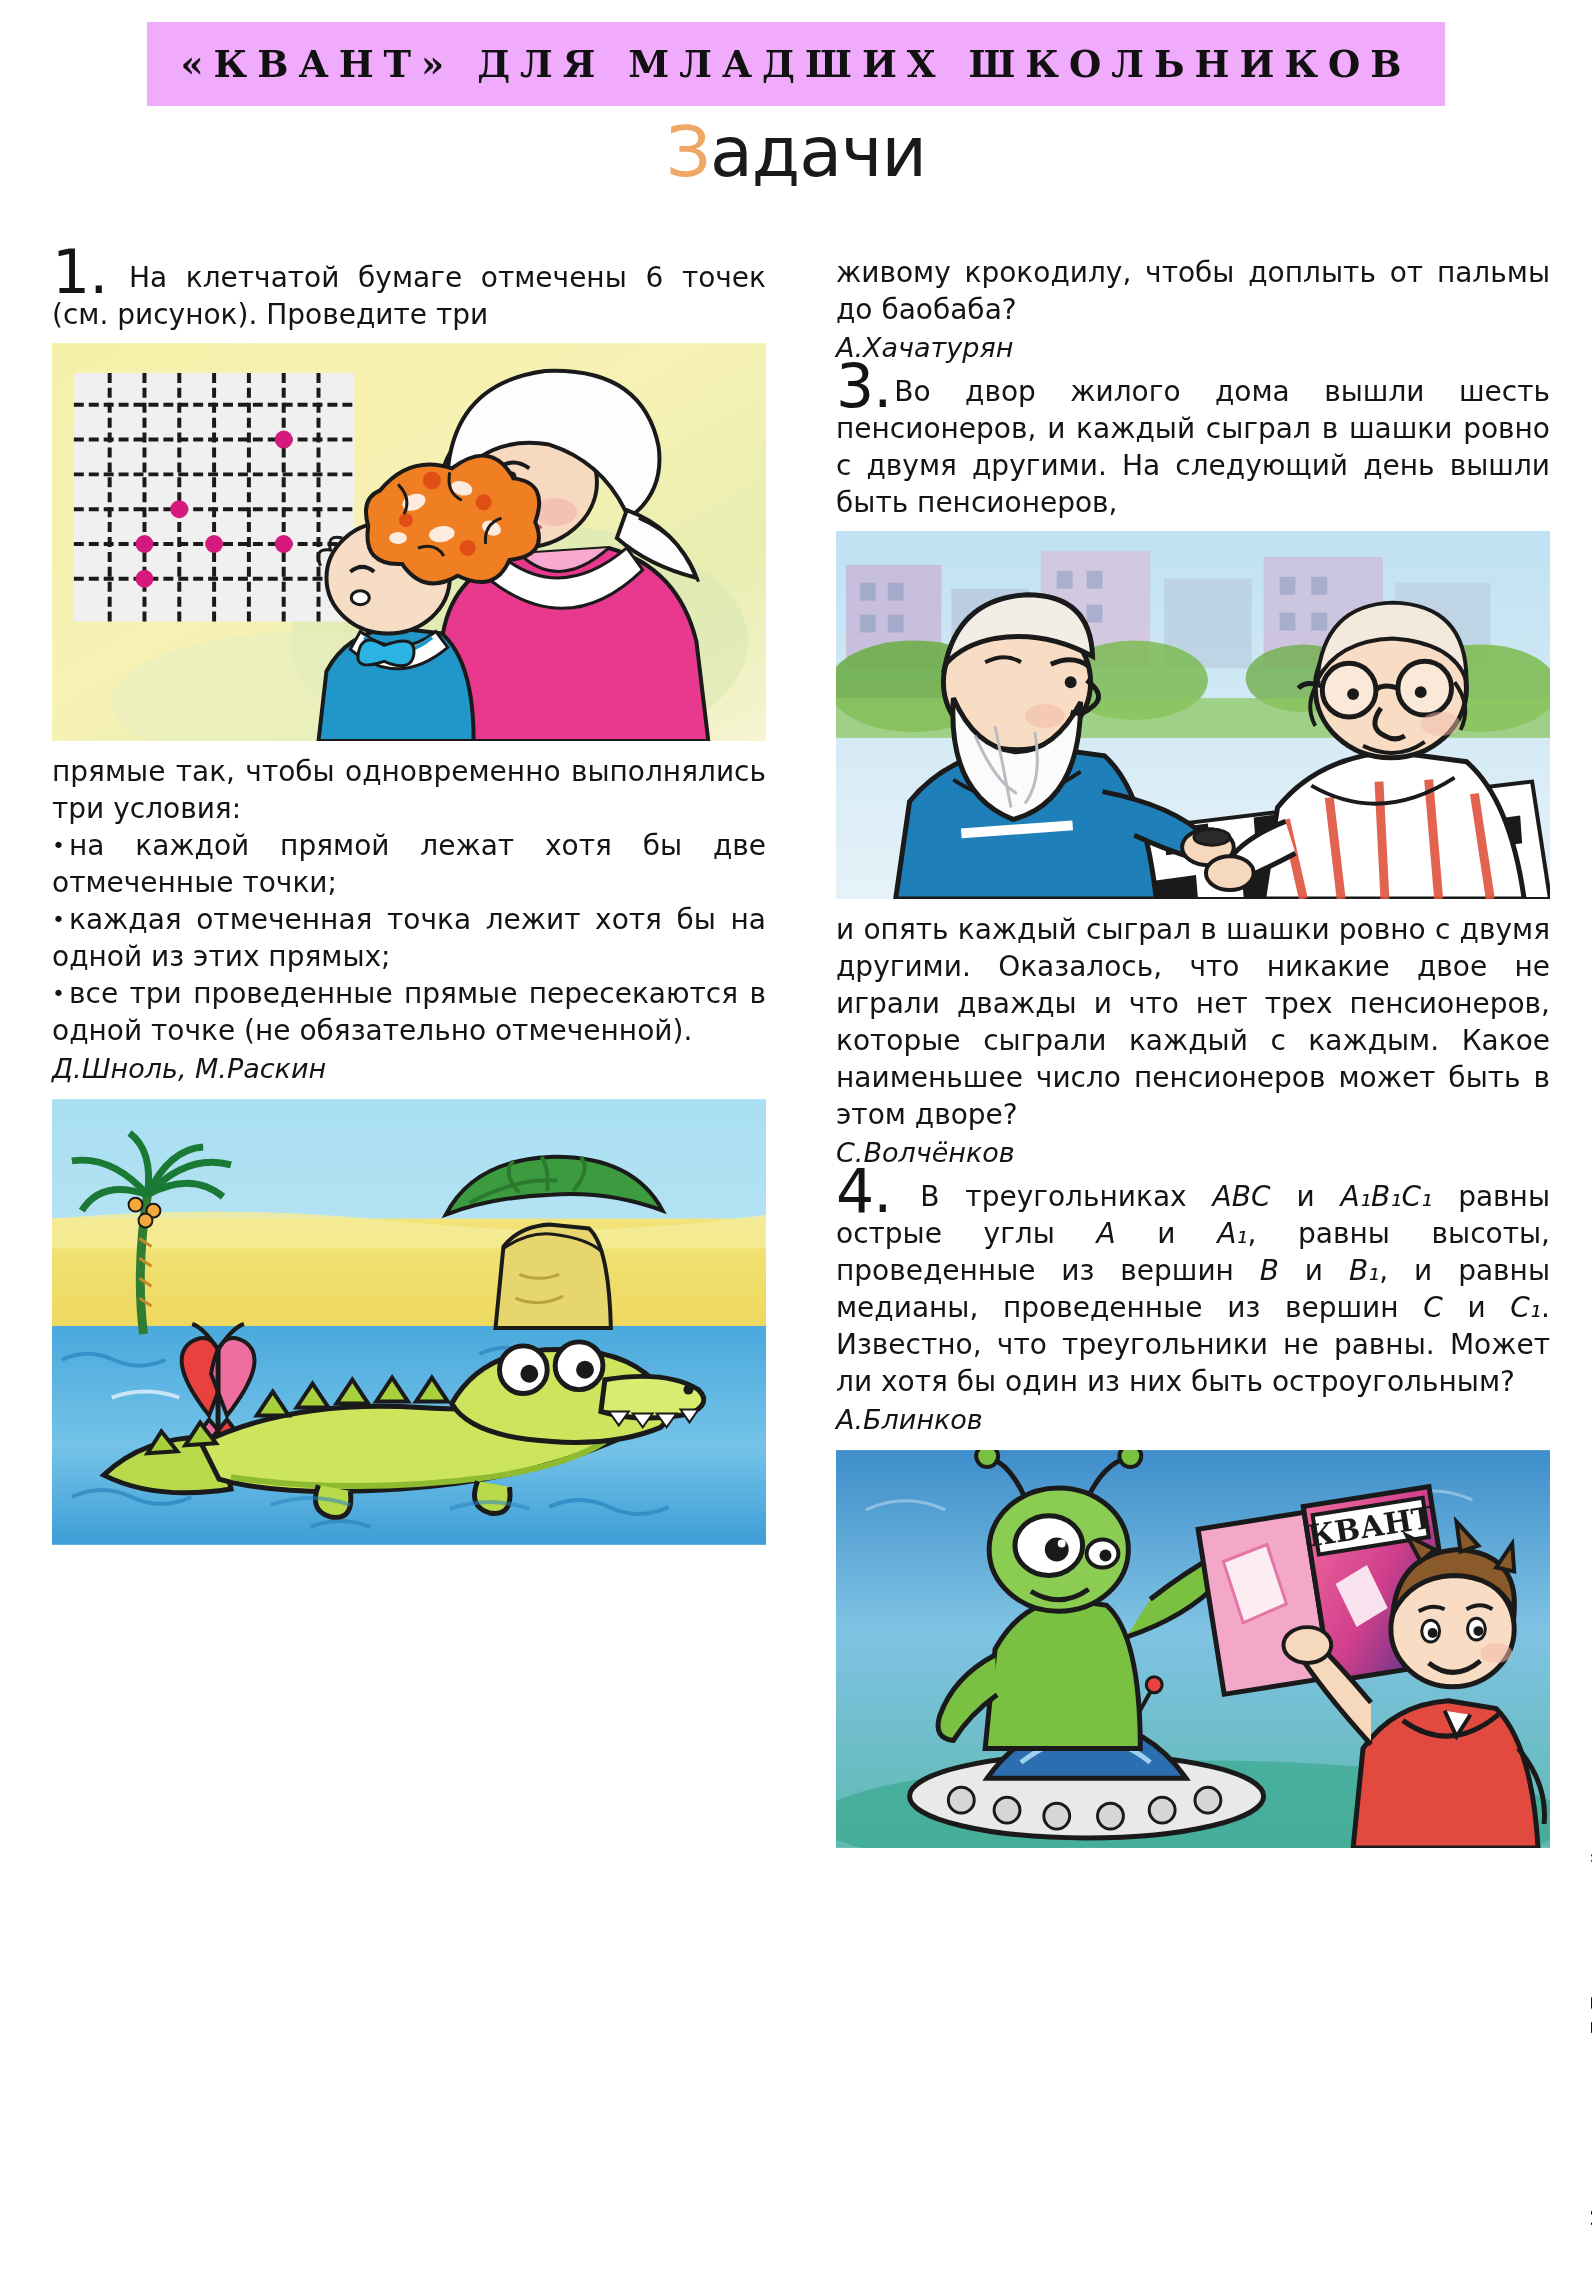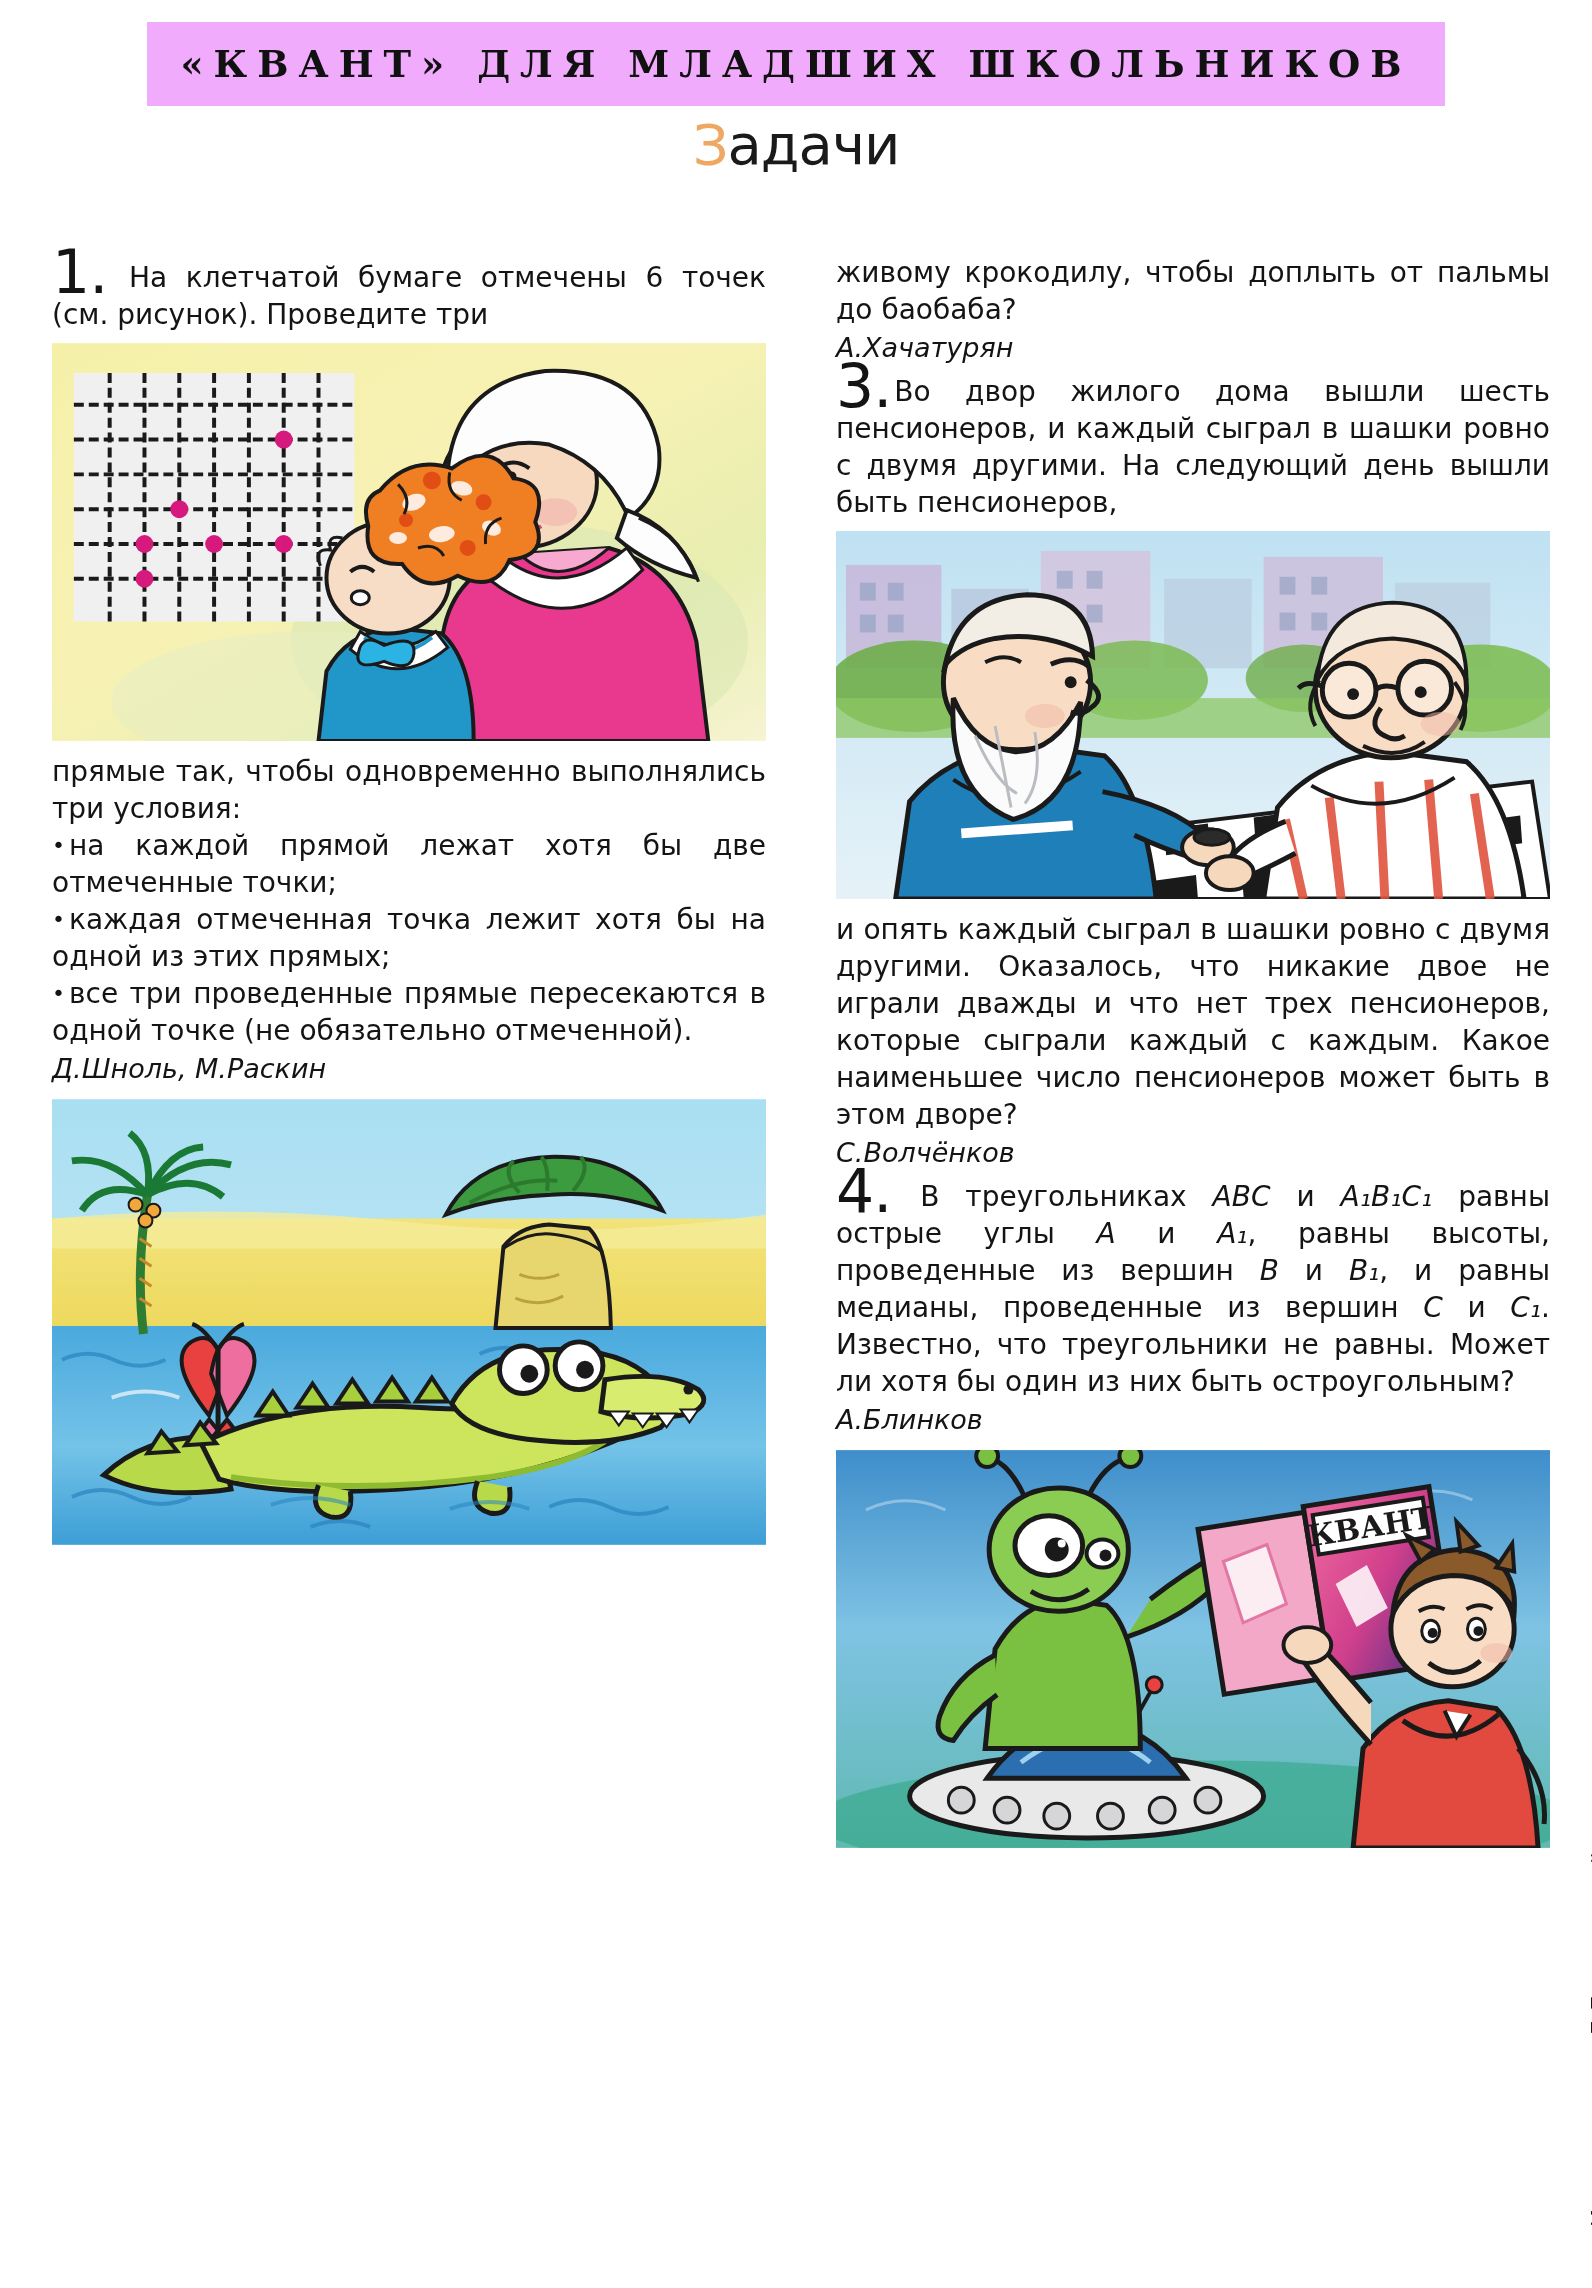--- a/index.html
+++ b/index.html
@@ -25,21 +25,21 @@
     letter-spacing:10px;
     color:#111111;
     white-space:nowrap;
   }
 
   
   .page-title{
     position:absolute;left:0;top:117px;width:1592px;
     text-align:center;
     font-family:"DejaVu Sans", sans-serif;
-    font-size:56px;
+    font-size:70px;
     font-weight:400;
     letter-spacing:-1px;
     color:#1a1a1a;
     line-height:1;
   }
   .page-title .accent{color:#efa863;}
 
   
   .col{
     position:absolute;top:254px;width:714px;

